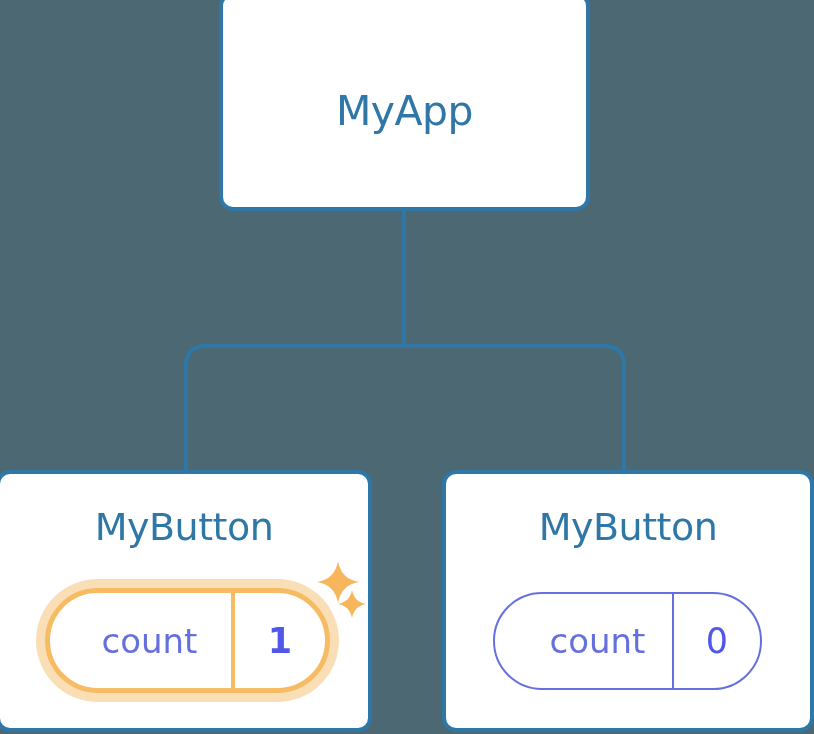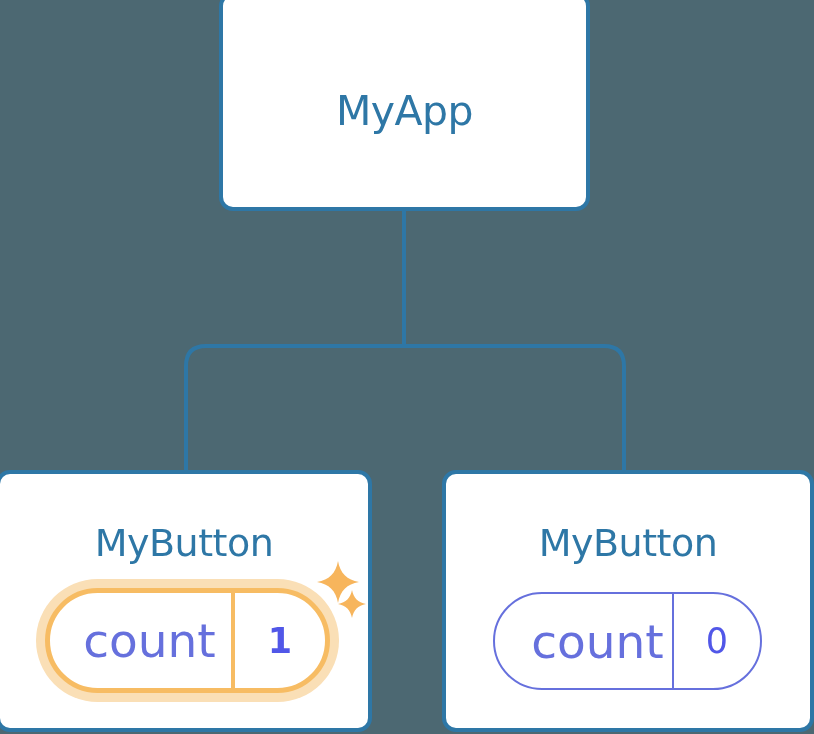--- a/index.html
+++ b/index.html
@@ -66,21 +66,21 @@
     letter-spacing: -0.5px;
     white-space: nowrap;
   }
   #node-root .node-title {
     top: 92px;
     font-size: 41px;
     line-height: 46px;
   }
   #node-child-left .node-title,
   #node-child-right .node-title {
-    top: 48px;
+    top: 32px;
     font-size: 38px;
     line-height: 42px;
   }
 
   
   .state-pill {
     position: absolute;
     display: flex;
     align-items: stretch;
     box-sizing: border-box;
@@ -101,21 +101,21 @@
 
   .pill-key,
   .pill-value {
     display: flex;
     align-items: center;
     justify-content: center;
     box-sizing: border-box;
     white-space: nowrap;
   }
   .pill-key {
-    font-size: 47px;
+    font-size: 34px;
     color: #6670dd;
     font-weight: 400;
   }
   .pill-value {
     font-size: 35px;
     color: #5157e8;
   }
 
   .pill-plain .pill-key {
     flex: 0 0 177px;

